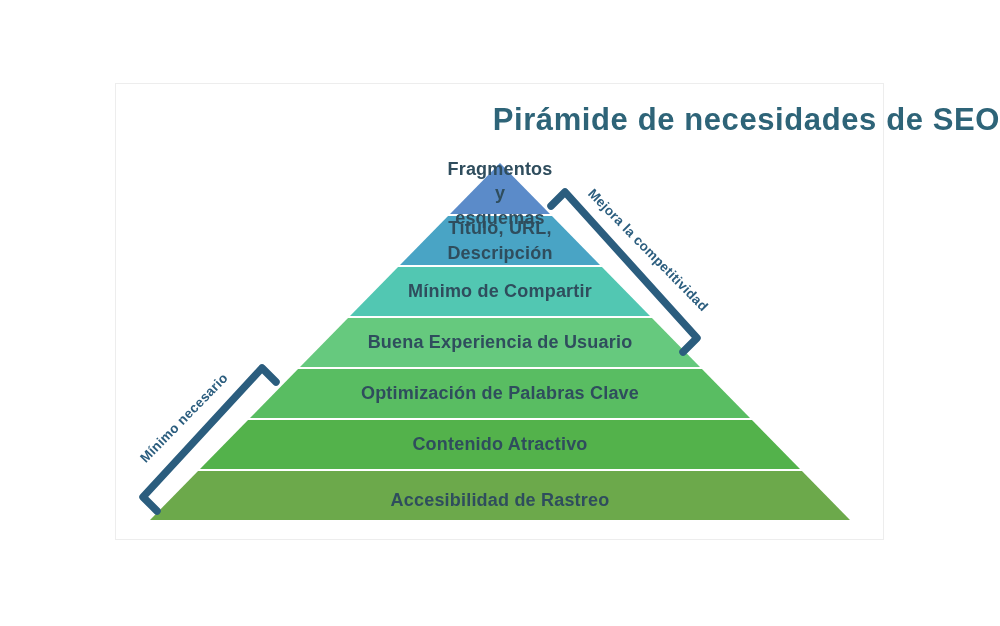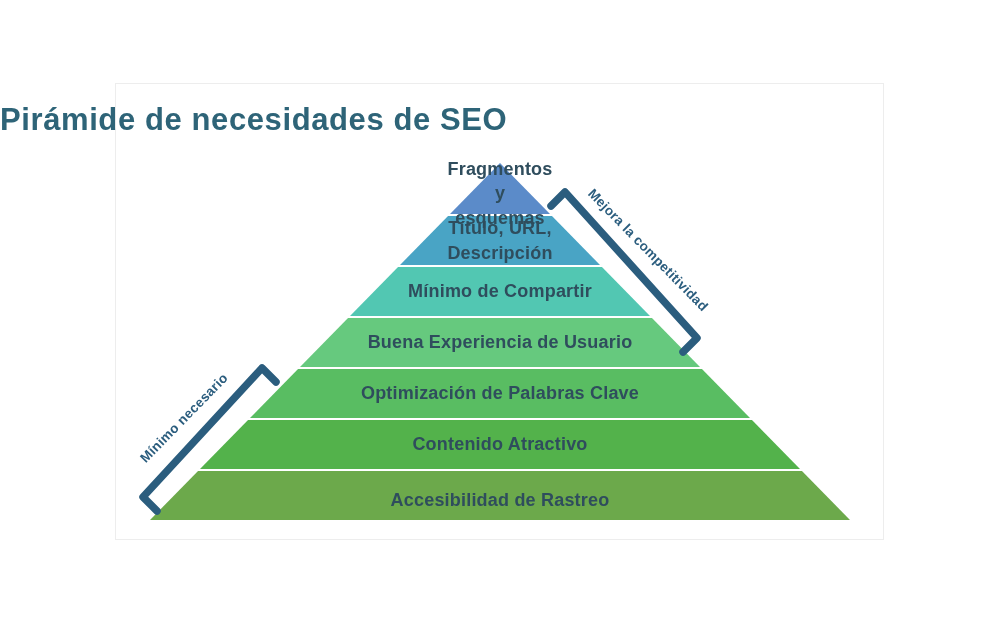--- a/index.html
+++ b/index.html
@@ -22,21 +22,21 @@
     height: 457px;
     background: #ffffff;
     border: 1px solid #ededed;
   }
 
   .page-title {
     position: absolute;
     left: 0;
     top: 102px;
     width: 1000px;
-    text-align: left;
+    text-align: right;
     font-size: 31px;
     font-weight: 700;
     letter-spacing: 0.6px;
     color: #2e6478;
   }
 
   .pyramid {
     position: absolute;
     left: 150px;
     top: 163px;

